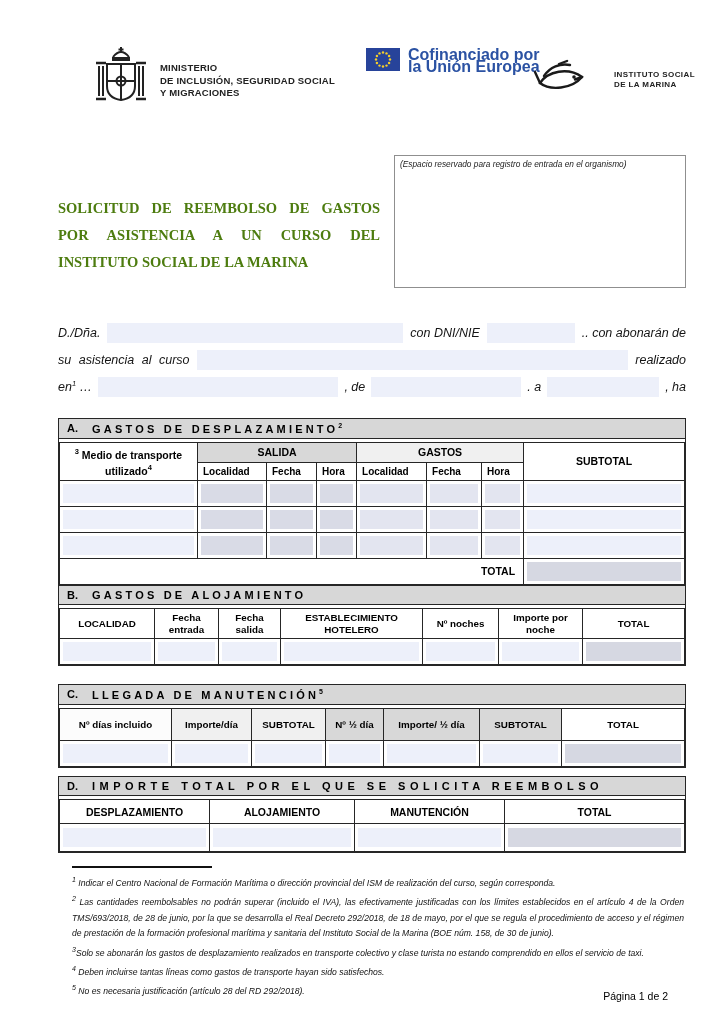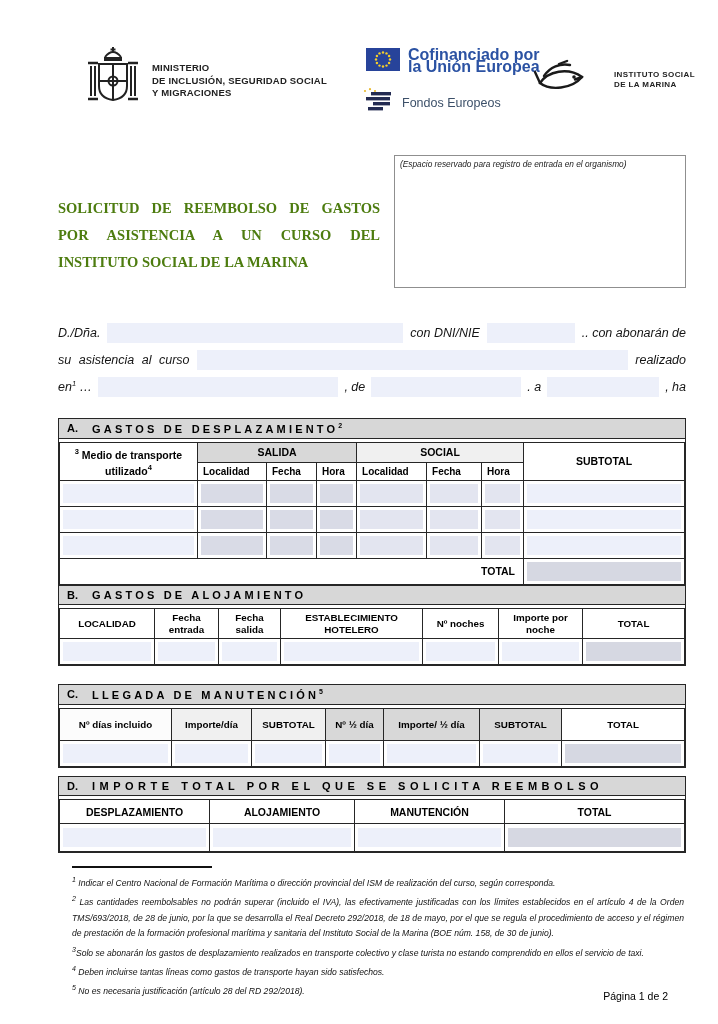--- a/index.html
+++ b/index.html
@@ -3,21 +3,21 @@
 <meta charset="utf-8">
 <style>
   * { box-sizing: border-box; }
   html,body { margin:0; padding:0; background:#ffffff; }
   .page{
     width:718px; height:1024px; position:relative; background:#fff; overflow:hidden;
     font-family:"Liberation Sans", sans-serif; color:#111;
   }
 
   
-  .crest-block{position:absolute; left:84px; top:44px; display:flex; align-items:flex-start;}
+  .crest-block{position:absolute; left:92px; top:44px; display:flex; align-items:flex-start;}
   .ministry-text{margin-left:10px; margin-top:18px; font-size:9.5px; font-weight:bold; line-height:12.5px; color:#222; letter-spacing:.2px;}
   .eu-flag-row{position:absolute; left:366px; top:48px; display:flex; align-items:flex-start;}
   .cofinance{margin-left:8px; margin-top:1px; font-size:16px; font-weight:bold; color:#2b52a3; line-height:12px;}
   .fondos-row{position:absolute; left:362px; top:87px; display:flex; align-items:center;}
   .fondos-label{margin-left:8px; font-size:12.5px; color:#3c5069;}
   .ism-block{position:absolute; left:532px; top:58px; display:flex; align-items:center;}
   .ism-text{margin-left:26px; font-size:8px; font-weight:bold; line-height:10.5px; color:#222; letter-spacing:.4px;}
 
   
   .title-row{position:absolute; left:58px; top:155px; right:32px; display:flex;}
@@ -125,38 +125,20 @@
             <circle cx="23.1" cy="8.0" r="1.2"></circle>
         </g>
       </svg>
     </span>
     <div class="cofinance">
       <div>Cofinanciado por</div>
       <div>la Unión Europea</div>
     </div>
   </div>
 
-  <div class="fondos-row">
-    <span>
-      <svg width="32" height="27" viewBox="0 0 32 27">
-        <g fill="#232b52">
-          <rect x="9" y="5" width="20" height="3.4"></rect>
-          <rect x="4" y="10" width="24" height="3.4"></rect>
-          <rect x="11" y="15" width="17" height="3.4"></rect>
-          <rect x="6" y="20" width="15" height="3.4"></rect>
-        </g>
-        <g fill="#e8b92e">
-          <circle cx="3" cy="4" r="1.1"></circle>
-            <circle cx="8" cy="2.2" r="1.1"></circle>
-            <circle cx="13" cy="4" r="1.1"></circle>
-        </g>
-      </svg>
-    </span>
-    <span class="fondos-label">Fondos Europeos</span>
-  </div>
 
   <div class="ism-block">
     <span>
       <svg width="56" height="40" viewBox="0 0 56 40" fill="none" stroke="#1a1a1a" stroke-width="2.4" stroke-linecap="round">
         <path d="M8 25 C16 13 36 9 50 19 C40 31 18 33 8 25 Z"></path>
         <path d="M8 25 L3 14"></path>
         <path d="M12 18 C18 9 28 5 38 7"></path>
         <path d="M27 6 L35 3"></path>
         <path d="M50 19 L43 21.5"></path>
         <circle cx="42" cy="19" r="1.8" fill="#1a1a1a" stroke="none"></circle>
@@ -220,21 +202,21 @@
           <col style="width:42px">
           <col>
       </colgroup>
       <tbody>
           <tr class="h1">
         <th rowspan="2" class="transport">
           <div><sup>3</sup> <span>Medio de transporte</span></div>
           <div><span>utilizado</span><sup>4</sup></div>
         </th>
         <th colspan="3" class="gray">SALIDA</th>
-        <th colspan="3" class="lgray">SOCIAL</th>
+        <th colspan="3" class="lgray">GASTOS</th>
         <th rowspan="2">SUBTOTAL</th>
       </tr>
       <tr class="h2">
         <th>Localidad</th>
         <th>Fecha</th>
         <th>Hora</th>
         <th>Localidad</th>
         <th>Fecha</th>
         <th>Hora</th>
       </tr>

